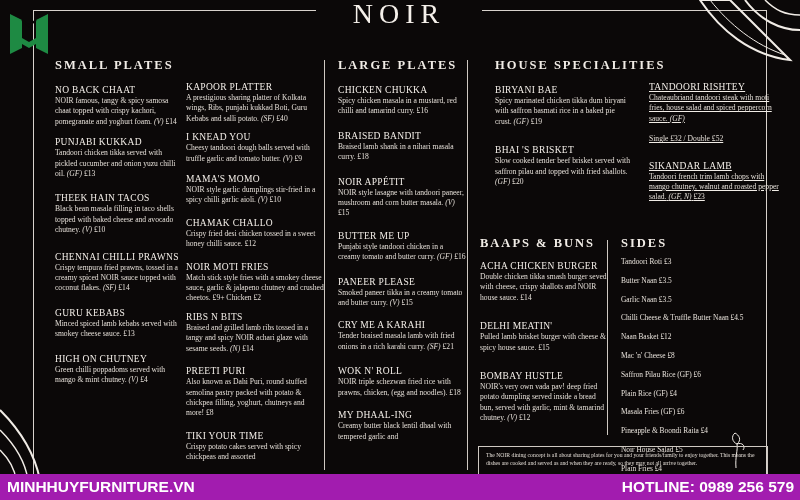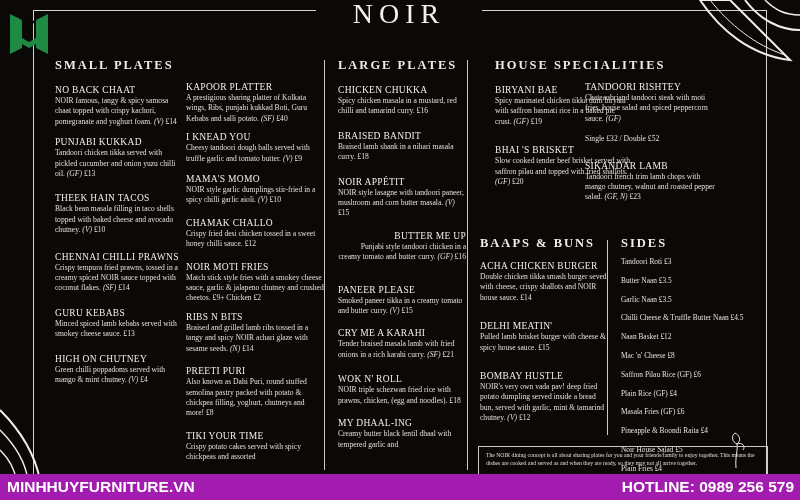--- a/index.html
+++ b/index.html
@@ -133,21 +133,21 @@
         <div class="item-desc"><span>Spicy chicken masala in a mustard, red chilli and tamarind curry.</span> <span>£16</span></div>
       </div>
       <div class="item" style="margin-bottom: 14px;">
         <div class="item-name">BRAISED BANDIT</div>
         <div class="item-desc"><span>Braised lamb shank in a nihari masala curry.</span> <span>£18</span></div>
       </div>
       <div class="item" style="margin-bottom: 12px;">
         <div class="item-name">NOIR APPÉTIT</div>
         <div class="item-desc"><span>NOIR style lasagne with tandoori paneer, mushroom and corn butter masala.</span> <span class="tag">(V)</span> <span>£15</span></div>
       </div>
-      <div class="item" style="margin-bottom: 22px; text-align: right;">
+      <div class="item" style="margin-bottom: 14px;">
         <div class="item-name">BUTTER ME UP</div>
         <div class="item-desc"><span>Punjabi style tandoori chicken in a creamy tomato and butter curry.</span> <span class="tag">(GF)</span> <span>£16</span></div>
       </div>
       <div class="item" style="margin-bottom: 12px;">
         <div class="item-name">PANEER PLEASE</div>
         <div class="item-desc"><span>Smoked paneer tikka in a creamy tomato and butter curry.</span> <span class="tag">(V)</span> <span>£15</span></div>
       </div>
       <div class="item" style="margin-bottom: 14px;">
         <div class="item-name">CRY ME A KARAHI</div>
         <div class="item-desc"><span>Tender braised masala lamb with fried onions in a rich karahi curry.</span> <span class="tag">(SF)</span> <span>£21</span></div>
@@ -171,21 +171,21 @@
       <div class="item" style="margin-bottom: 18px;">
         <div class="item-name">BIRYANI BAE</div>
         <div class="item-desc"><span>Spicy marinated chicken tikka dum biryani with saffron basmati rice in a baked pie crust.</span> <span class="tag">(GF)</span> <span>£19</span></div>
       </div>
       <div class="item" style="margin-bottom: 0px;">
         <div class="item-name">BHAI 'S BRISKET</div>
         <div class="item-desc"><span>Slow cooked tender beef brisket served with saffron pilau and topped with fried shallots.</span> <span class="tag">(GF)</span> <span>£20</span></div>
       </div>
     </div>
 </div>
-<div class="col" style="left:585px;top:82px;width:135px;">
+<div class="col" style="left:649px;top:82px;width:135px;text-decoration:underline;">
   <div id="hs2">
       <div class="item" style="margin-bottom: 10px;">
         <div class="item-name">TANDOORI RISHTEY</div>
         <div class="item-desc"><span>Chateaubriand tandoori steak with moti fries, house salad and spiced peppercorn sauce.</span> <span class="tag">(GF)</span></div>
       </div>
       <div class="item" style="margin-bottom: 16px;">
         <div class="item-desc"><span>Single £32 / Double £52</span></div>
       </div>
       <div class="item" style="margin-bottom: 0px;">
         <div class="item-name">SIKANDAR LAMB</div>

